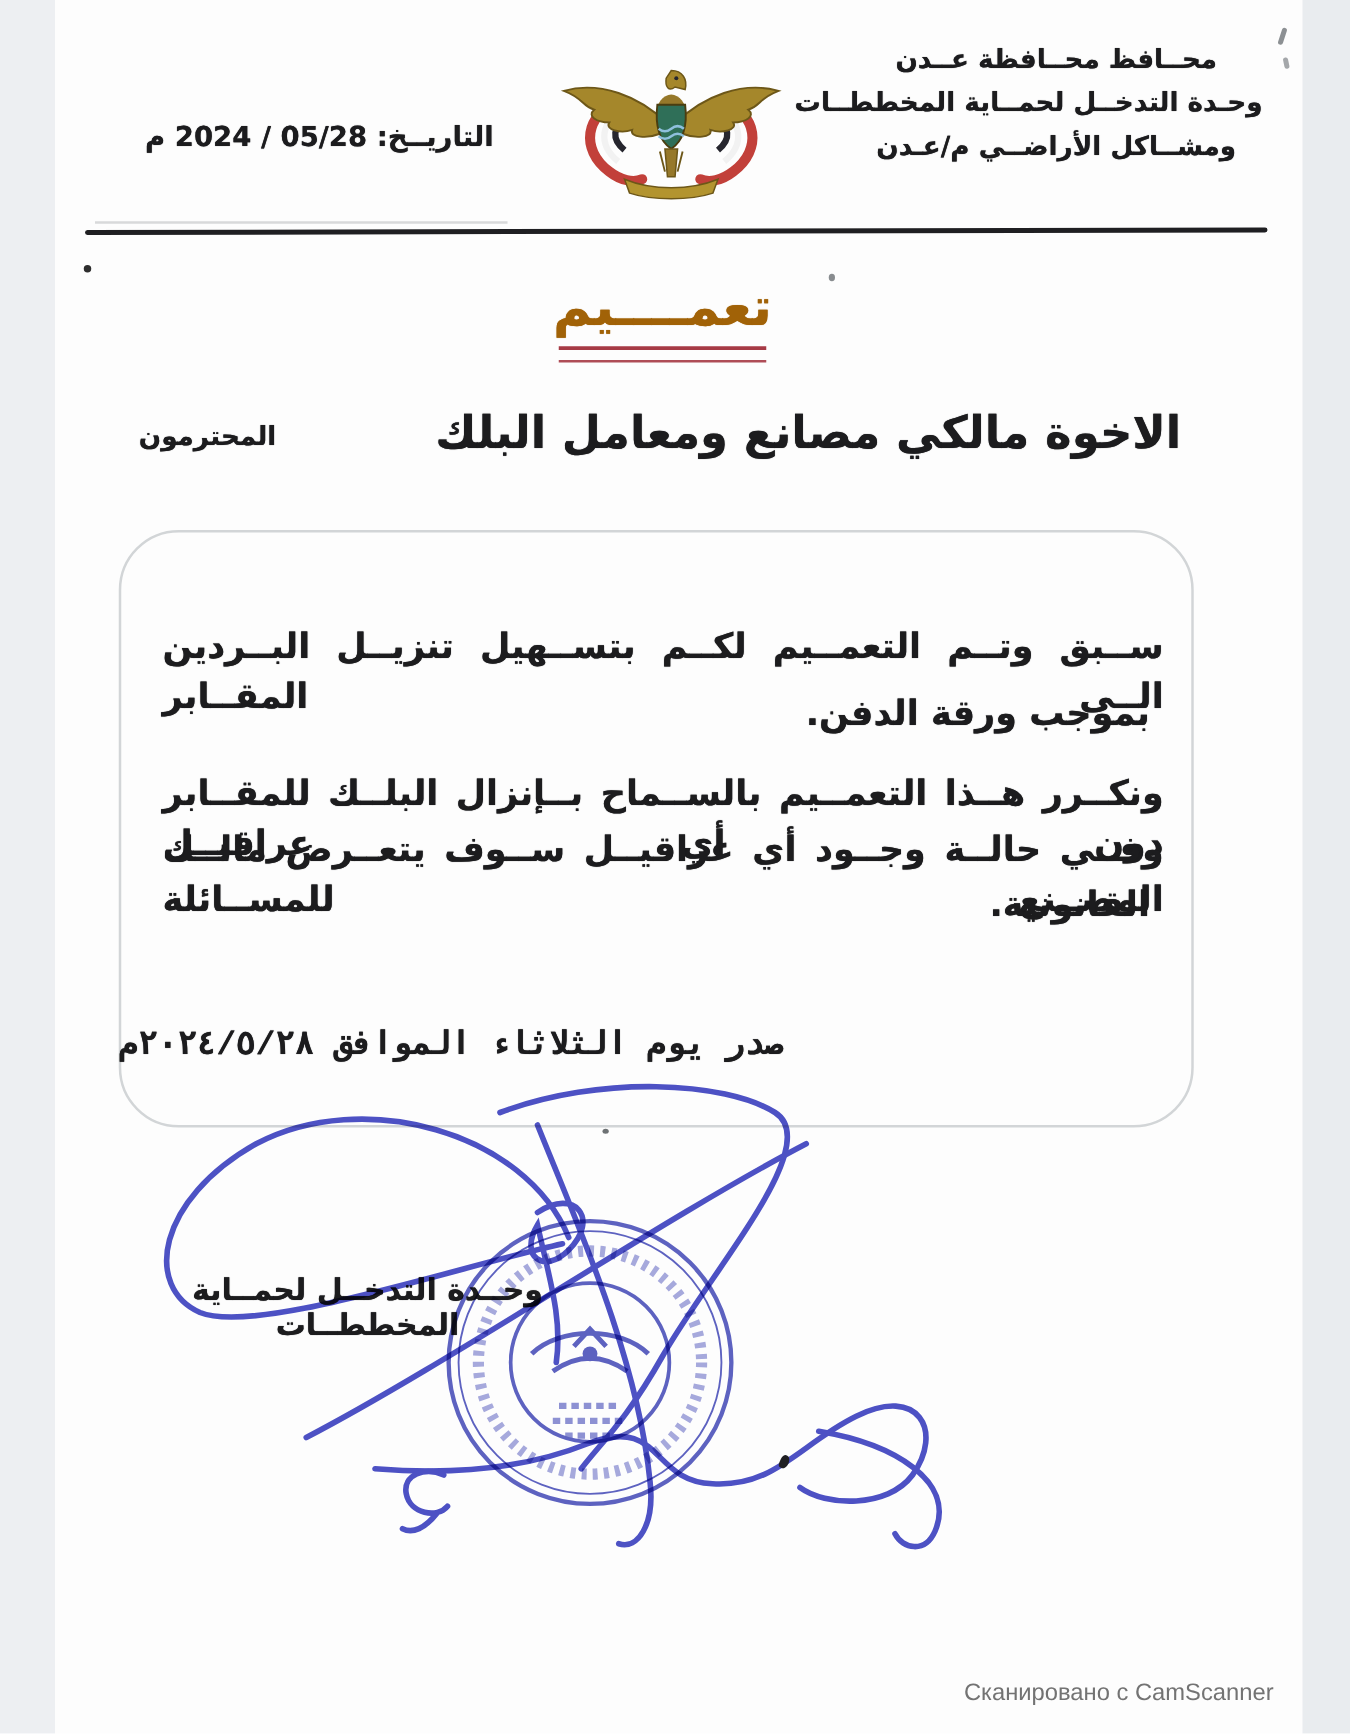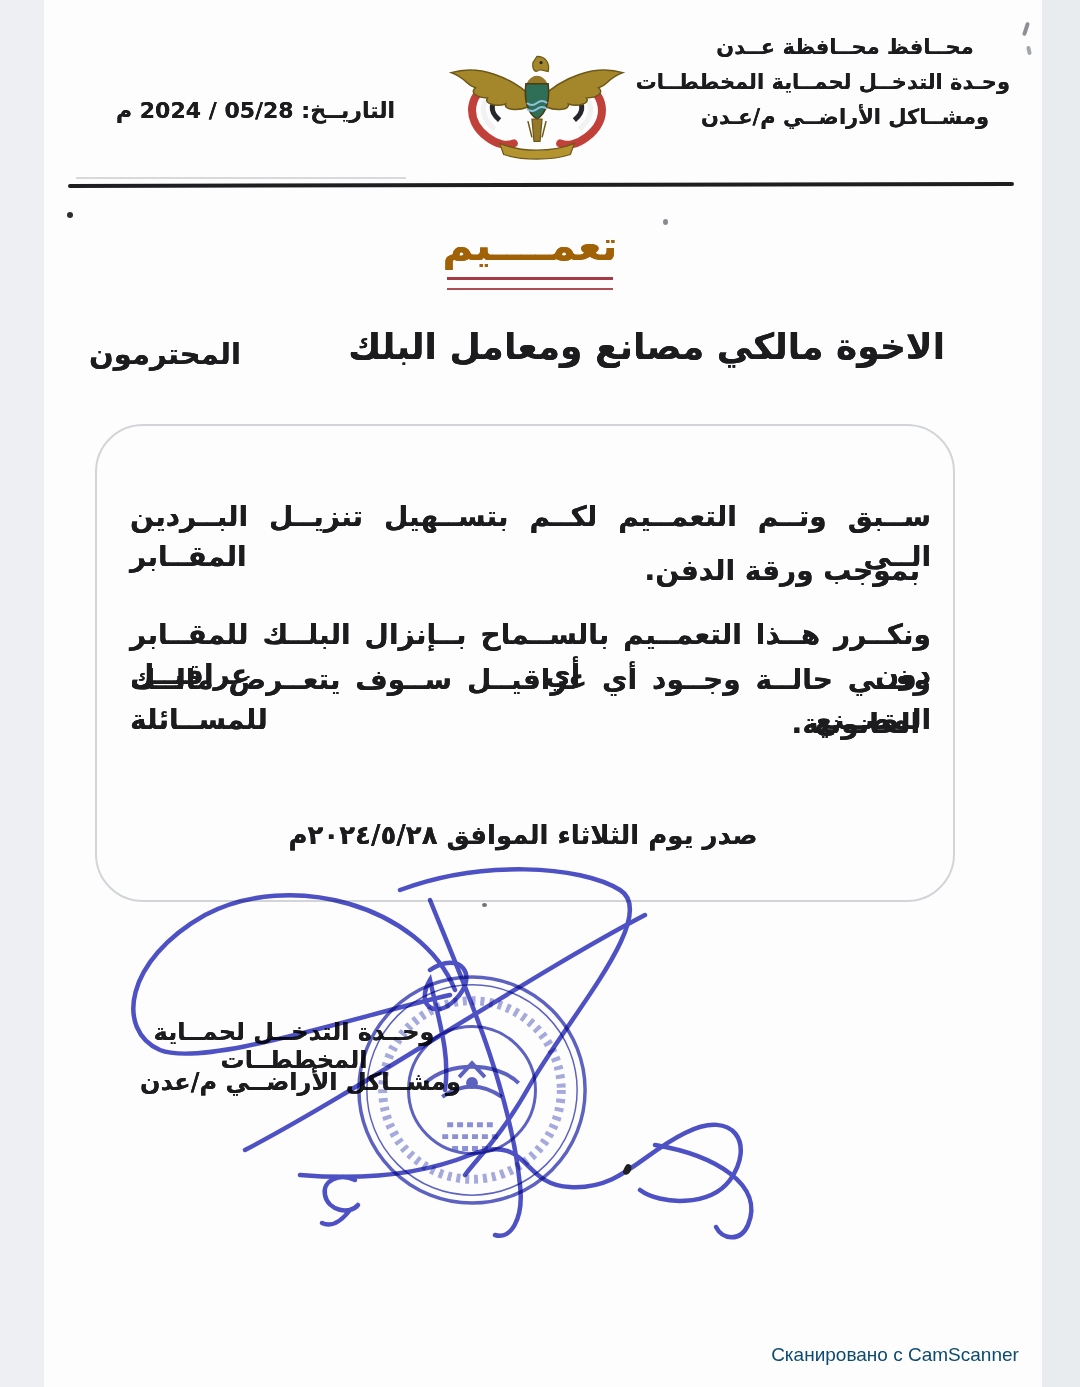--- a/index.html
+++ b/index.html
@@ -21,41 +21,41 @@
 
   .rule-faint{left:76px;top:177px;width:330px;height:2px;background:#b9bcbe;opacity:.55;}
   .rule{left:68px;top:183px;width:946px;height:4px;background:#1f1f22;border-radius:2px;transform:rotate(-.12deg);}
 
   .doc-title{left:430px;top:221px;width:200px;font-size:42px;text-align:center;color:#a16207;}
   .t-under{left:447px;width:166px;background:#a63a45;}
   .t-under.u1{top:277px;height:3px;}
   .t-under.u2{top:288px;height:2px;opacity:.9;}
 
   .addr-r{right:135px;top:326px;font-size:36px;}
-  .addr-l{left:89px;top:337px;font-size:29px;}
+  .addr-l{left:111px;top:337px;font-size:21px;}
 
   .body-box{left:95px;top:424px;width:856px;height:474px;border:2px solid #d2d5d7;border-radius:48px;}
 
   .pline{right:160px;font-size:28px;line-height:40px;white-space:nowrap;}
   .pline.j{left:130px;right:149px;white-space:normal;text-align:justify;text-align-last:justify;}
   .l11{top:497px;}
   .l12{top:551px;text-align:right;margin-left:41px;}
   .l21{top:615px;}
   .l22{top:660px;left:115px;}
   .l23{top:704px;text-align:right;}
 
-  .issued{left:95px;top:820px;width:856px;text-align:center;font-size:26px;}
+  .issued{left:95px;top:820px;width:856px;text-align:left;font-size:26px;font-family:Liberation Mono, monospace;}
 
   .sig-t1{left:116px;top:1018px;width:356px;text-align:center;font-size:24px;}
   .sig-t2{left:140px;top:1068px;font-size:24px;}
 
   .sig-svg{left:100px;top:855px;width:680px;height:390px;mix-blend-mode:multiply;}
   .stamp-svg{left:348px;top:966px;width:248px;height:248px;mix-blend-mode:multiply;filter:blur(.3px);}
 
-  .camscanner{left:770px;top:1344px;width:250px;font-size:19px;color:#0c4a6e;
+  .camscanner{left:770px;top:1344px;width:250px;font-size:19px;color:#737373;
     font-family:"Liberation Sans",sans-serif;text-align:center;}
 
   .speck{position:absolute;background:#2e2e2e;border-radius:50%;}
   .sp1{left:67px;top:212px;width:6px;height:6px;}
   .sp2{left:1024px;top:22px;width:4px;height:14px;border-radius:2px;transform:rotate(18deg);background:#6f7478;opacity:.8;}
   .sp3{left:1027px;top:46px;width:4px;height:9px;border-radius:2px;transform:rotate(-12deg);background:#7d8286;opacity:.7;}
   .sp4{left:624px;top:1164px;width:7px;height:11px;background:#1f1f22;border-radius:45% 55% 60% 40%;transform:rotate(24deg);}
   .sp5{left:482px;top:903px;width:5px;height:4px;background:#55595c;opacity:.85;}
   .sp6{left:663px;top:219px;width:5px;height:6px;background:#6a6f73;opacity:.8;}
 </style>
@@ -116,21 +116,20 @@
   <div class="abs ar pline j l11">ســبق وتــم التعمــيم لكــم بتســهيل تنزيــل البــردين الــى المقــابر</div>
   <div class="abs ar pline l12">بموجب ورقة الدفن.</div>
 
   <div class="abs ar pline j l21">ونكــرر هــذا التعمــيم بالســماح بــإنزال البلــك للمقــابر دون أي عراقيــل</div>
   <div class="abs ar pline j l22">وفــي حالــة وجــود أي عراقيــل ســوف يتعــرض مالــك المصــنع للمســائلة</div>
   <div class="abs ar pline l23">القانونية.</div>
 
   <div class="abs ar issued">صدر يوم الثلاثاء الموافق ٢٠٢٤/٥/٢٨م</div>
 
   <div class="abs ar sig-t1">وحــدة التدخــل لحمــاية المخططــات</div>
-  <div class="abs ar sig-t2">ومشــاكل الأراضــي م/عدن</div>
 
   <svg class="abs sig-svg" viewBox="0 0 680 390" aria-hidden="true">
     <g fill="none" stroke="#3a3fc0" stroke-width="4.5" stroke-linecap="round" opacity=".9">
       <path d="M355 135 C 320 50, 190 15, 105 60 C 25 105, 15 175, 60 195 C 105 213, 260 160, 350 140"></path>
       <path d="M300 35 C 380 5, 480 10, 520 35 C 560 60, 470 160, 430 230 C 400 283, 380 300, 365 320"></path>
       <path d="M330 115 C 360 95, 380 120, 355 145 C 335 165, 315 150, 330 125 C 340 170, 350 200, 345 235"></path>
       <path d="M145 295 C 260 235, 430 120, 545 60"></path>
       <path d="M200 320 C 260 325, 320 320, 370 300 C 430 277, 420 330, 470 332 C 520 335, 540 300, 585 278 C 635 253, 655 290, 630 325 C 610 352, 560 350, 540 335"></path>
       <path d="M555 290 C 615 300, 665 330, 648 370 C 640 388, 622 384, 616 372"></path>
       <path d="M255 325 C 240 318, 222 325, 225 340 C 228 356, 250 360, 258 350 M250 355 C 240 368, 230 372, 222 368"></path>

